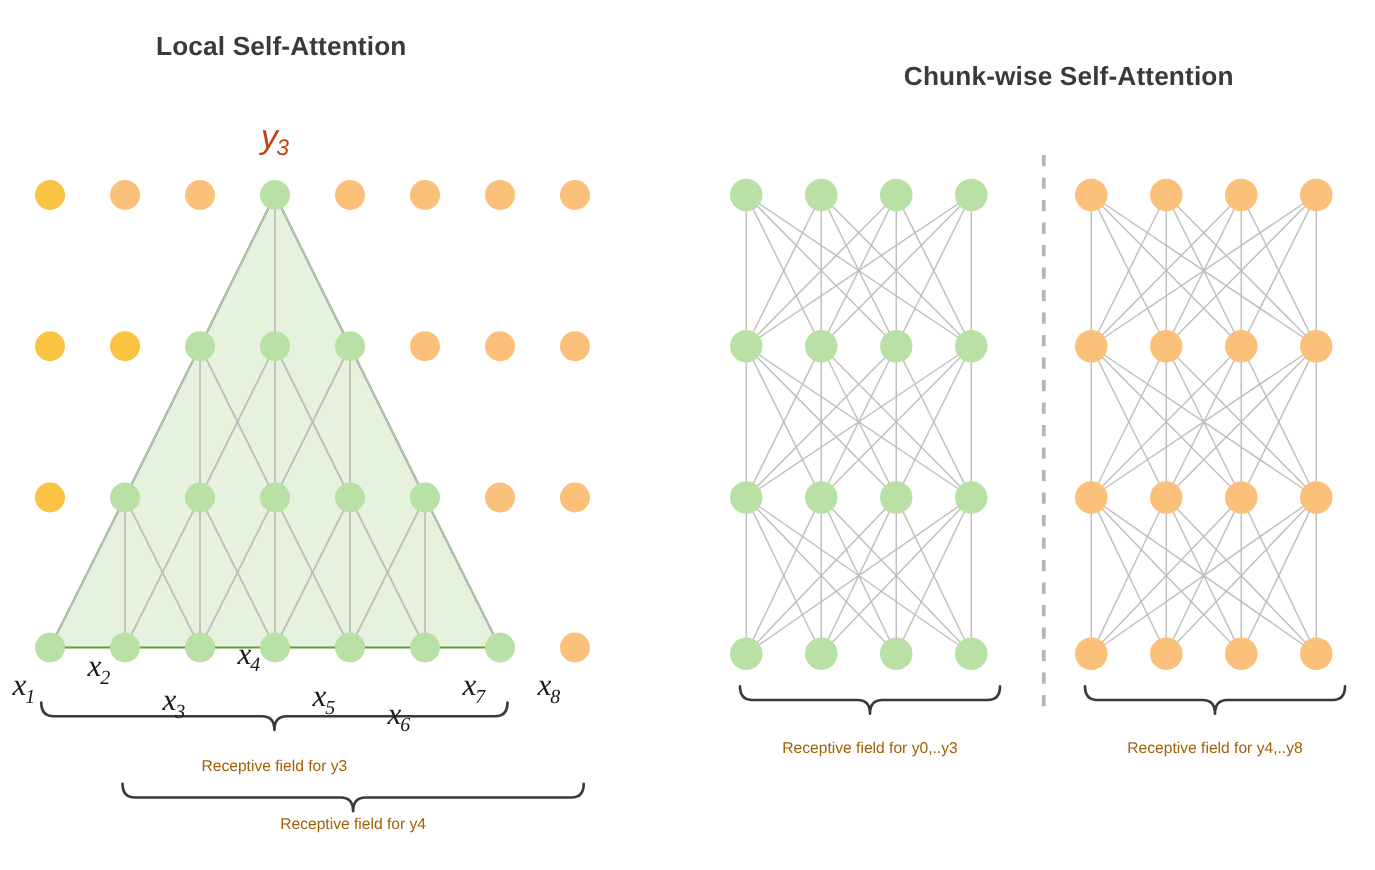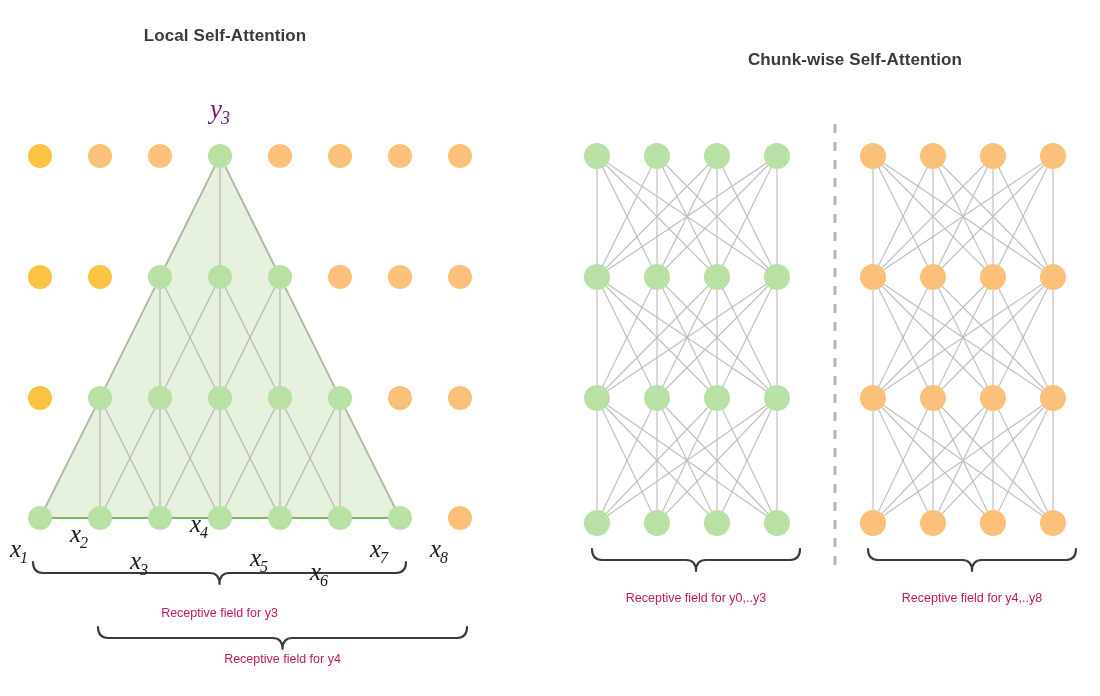--- a/index.html
+++ b/index.html
@@ -17,21 +17,21 @@
   }
   #stage {
     position: relative;
     width: 1100px;
     height: 696px;
   }
   .panel-title {
     position: absolute;
     font-family: "Liberation Sans", sans-serif;
     font-weight: bold;
-    font-size: 17px;
+    font-size: 21px;
     color: #3a3a3a;
     letter-spacing: 0.1px;
     white-space: nowrap;
     text-align: center;
   }
   #title-left  { left: 0px;   top: 26px; width: 450px; }
   #title-right { left: 630px; top: 26px; width: 450px; margin-top: 24px; }
 
   svg.fig {
     position: absolute;
@@ -54,38 +54,38 @@
     white-space: nowrap;
   }
   .x-label .sub {
     font-size: 16px;
     font-style: italic;
     vertical-align: sub;
     margin-left: -1px;
   }
   .y-label {
     position: absolute;
-    font-family: Liberation Serif, serif;
+    font-family: Liberation Sans, sans-serif;
     font-style: italic;
     font-size: 27px;
-    color: #701a75;
+    color: #c2410c;
     text-align: center;
     width: 80px;
     white-space: nowrap;
   }
   .y-label .sub {
     font-size: 18px;
     vertical-align: sub;
     margin-left: -1px;
   }
   .brace-caption {
     position: absolute;
     font-family: "Liberation Sans", sans-serif;
     font-size: 12.5px;
-    color: #be185d;
+    color: #a16207;
     text-align: center;
     white-space: nowrap;
   }
 </style>
 </head>
 <body>
 
 <div id="stage">
 
   <div class="panel-title" id="title-left">Local Self-Attention</div>

